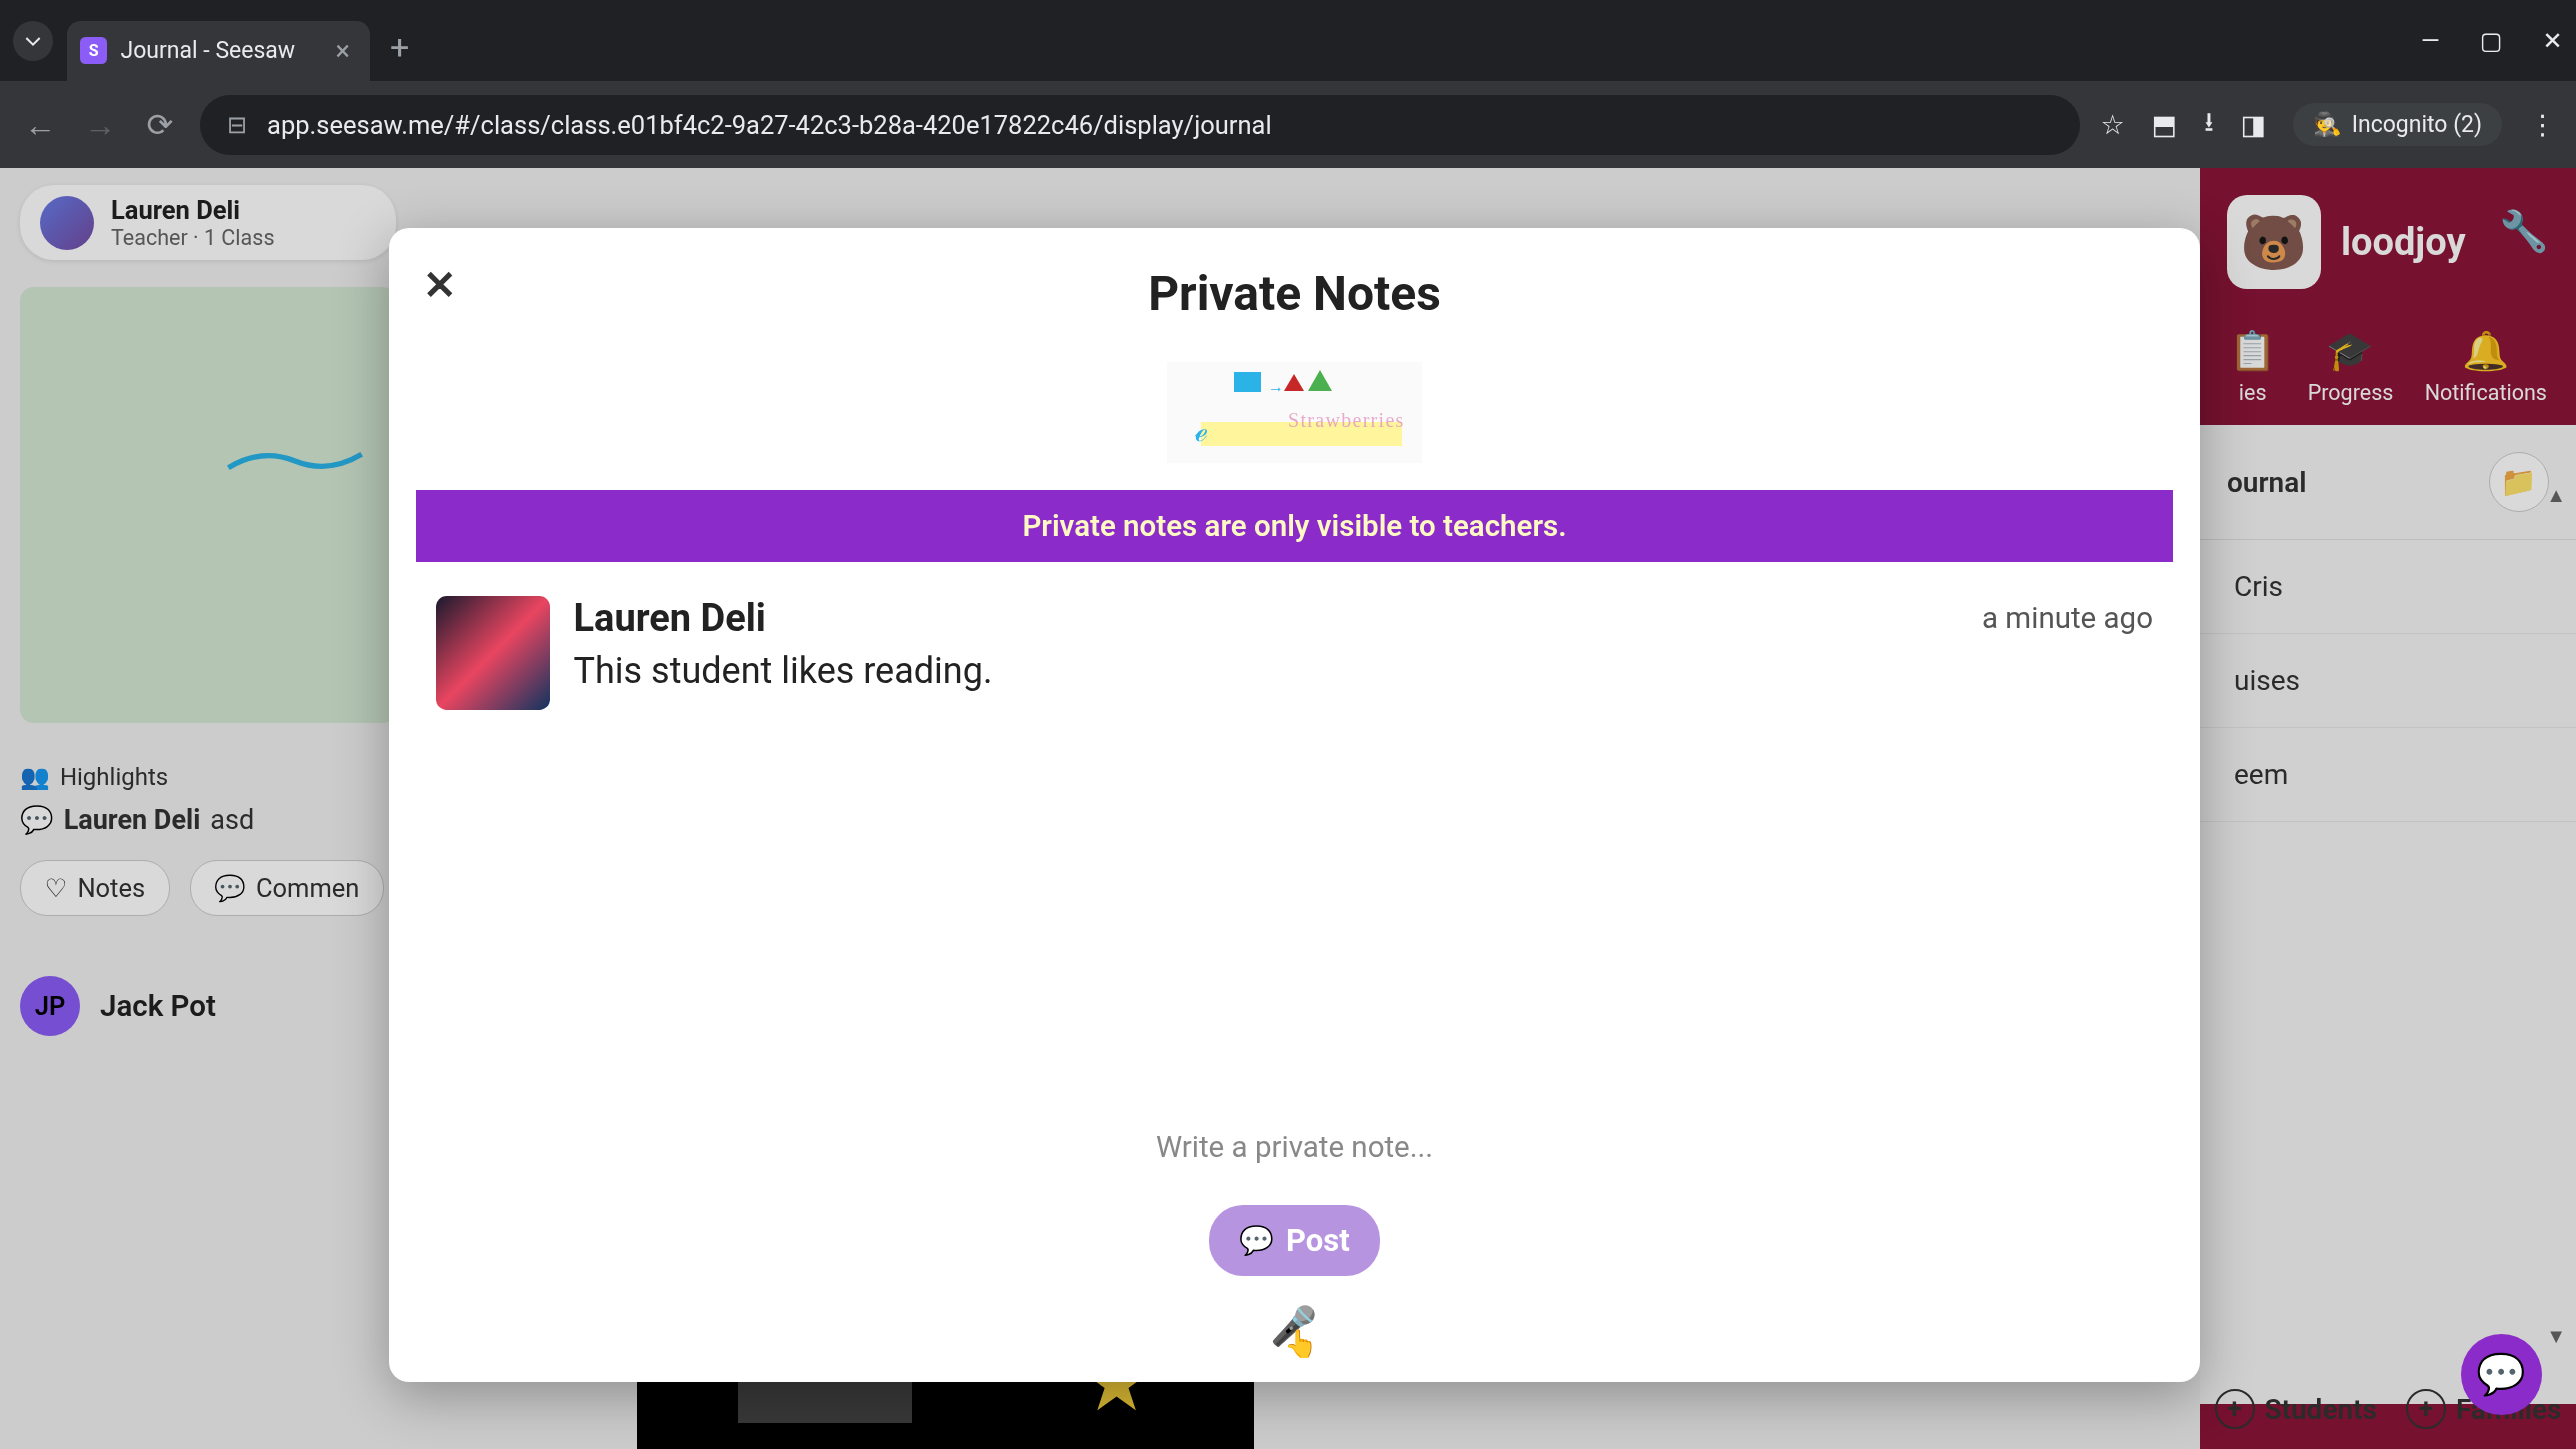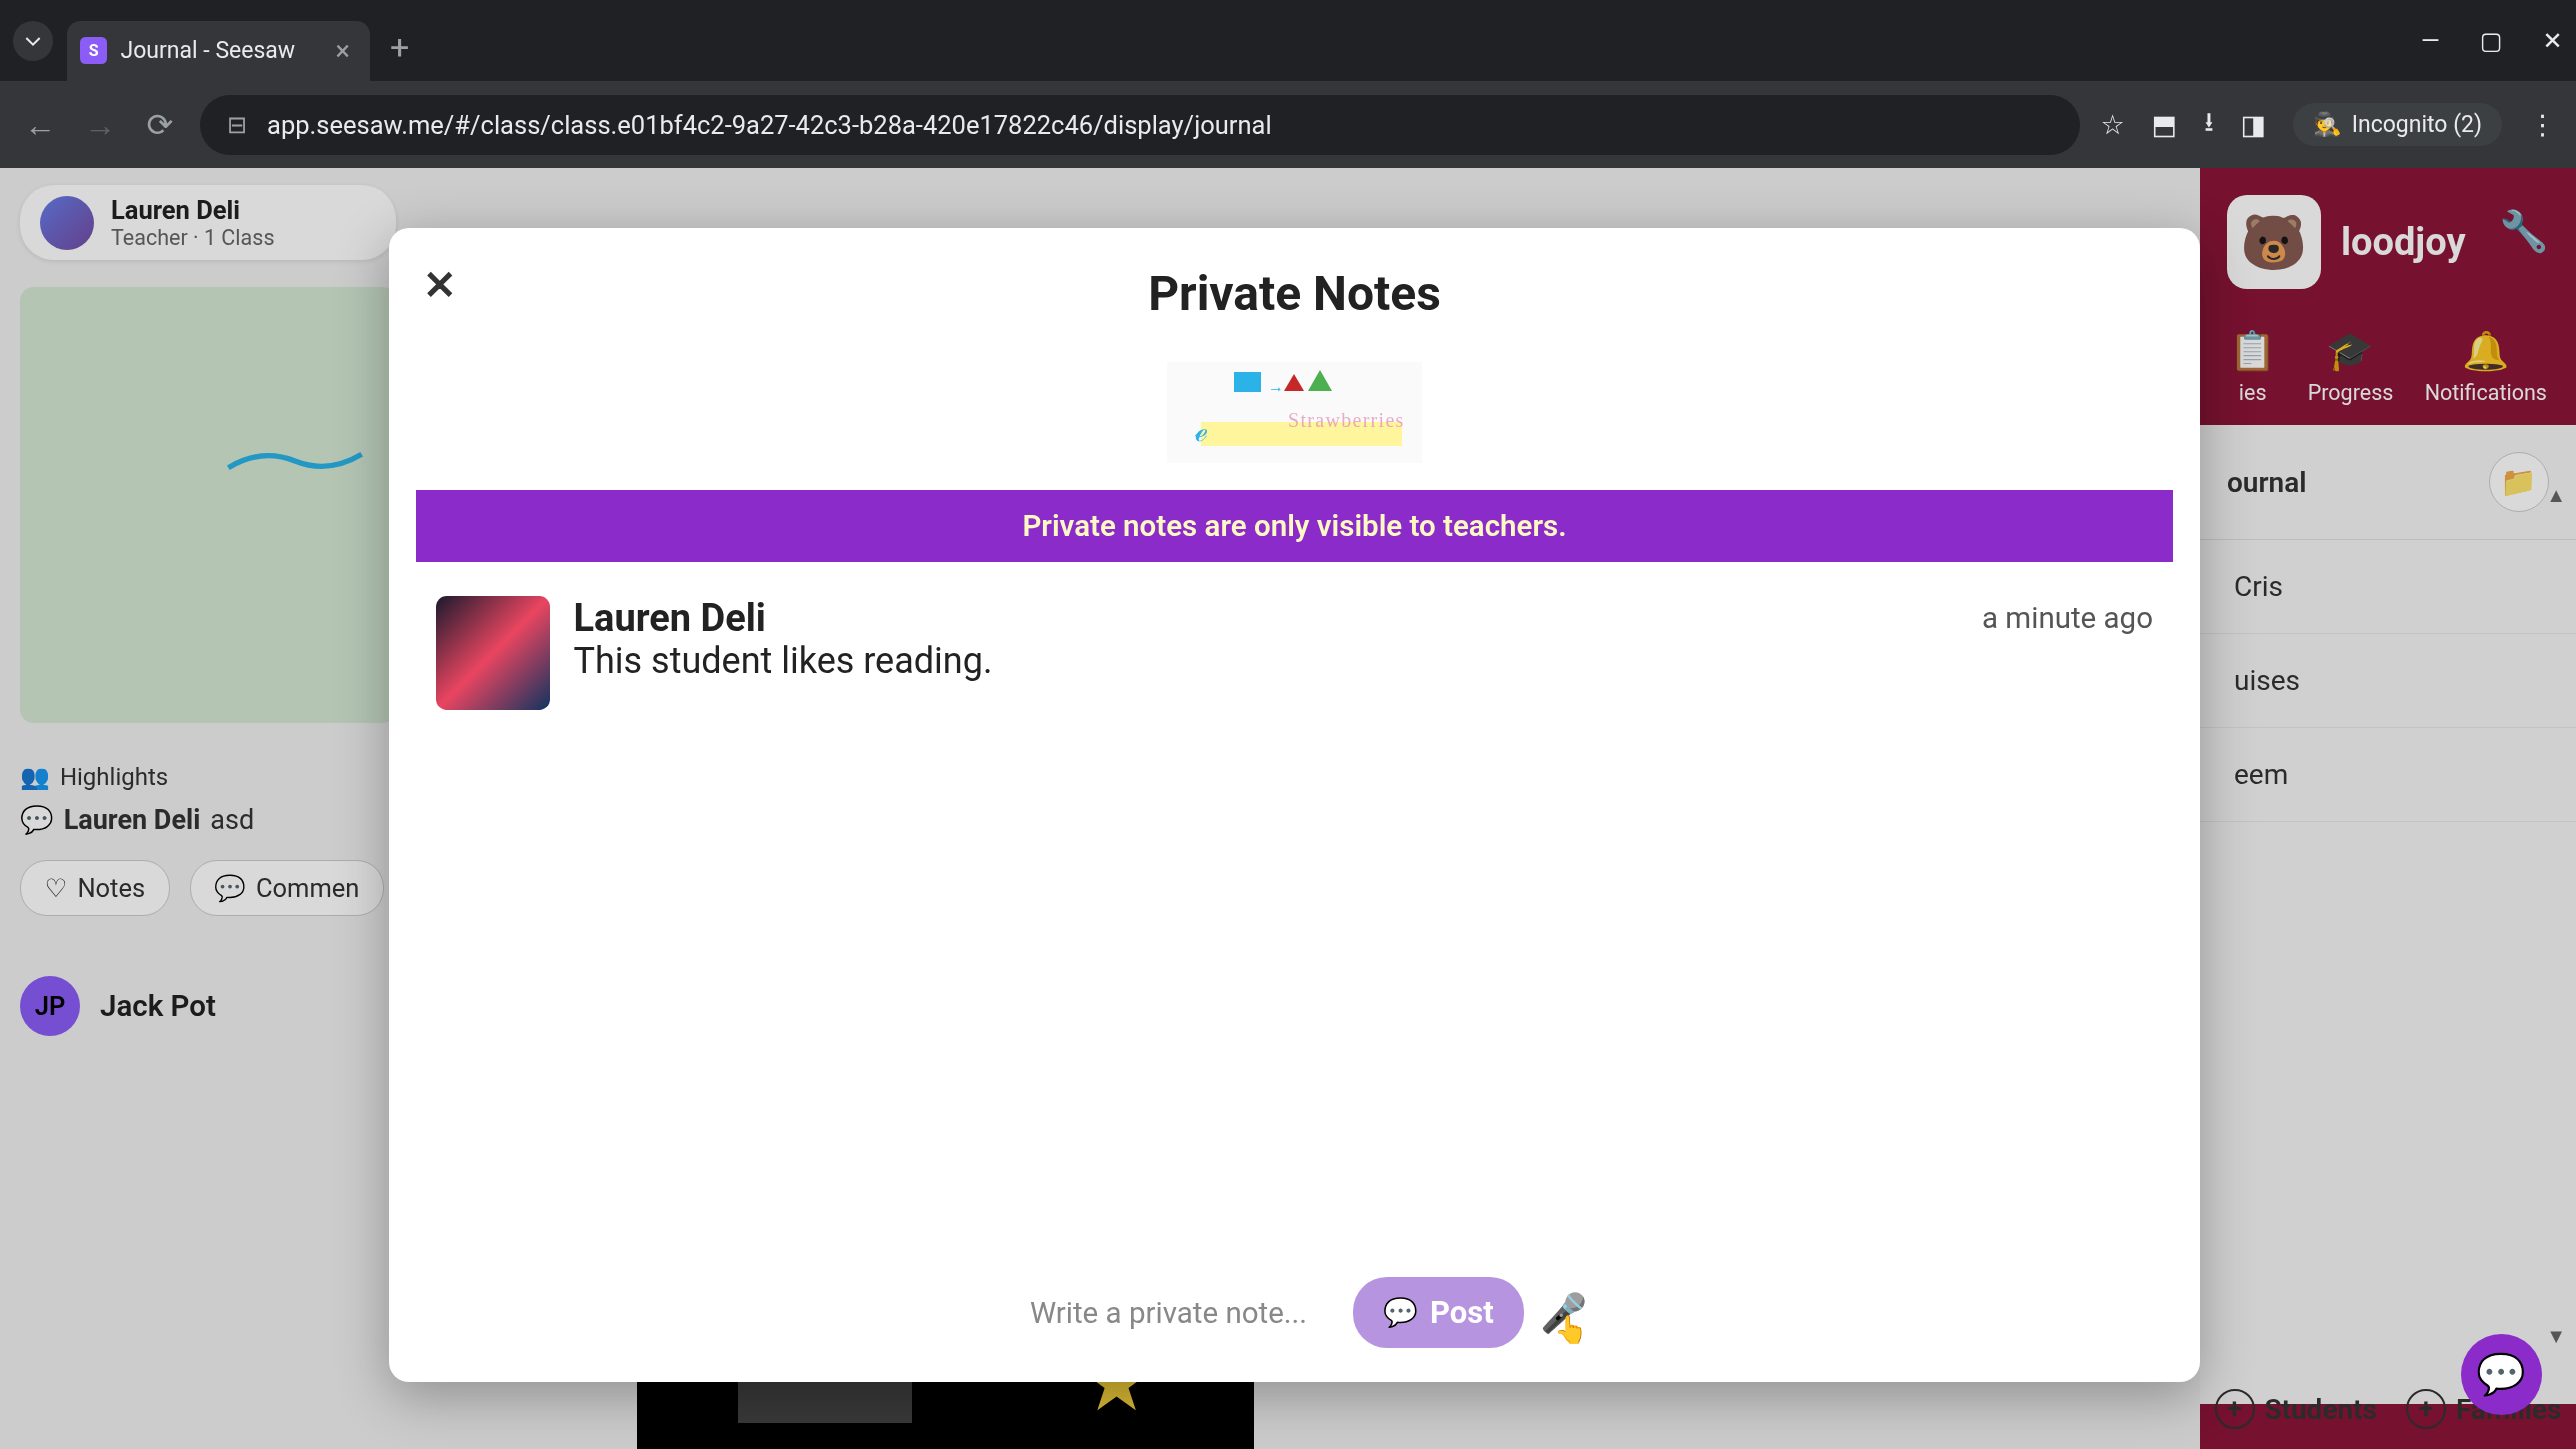--- a/index.html
+++ b/index.html
@@ -84,24 +84,24 @@
 .modal-thumb .arrow { position:absolute; left:101px; top:14.8px; color:#2bb3e8; font-size:16px; }
 .modal-thumb .scribble { position:absolute; left:34px; top:44px; right:20px; height:40px; background: linear-gradient(to bottom, transparent 40%, #fff59d 40%, #fff59d 100%); }
 .modal-thumb .scribble::before { content:"Strawberries"; position:absolute; color:#e08bb8; font-family:cursive; font-size:20px; left:87px; top:3.4px; letter-spacing:1.3px; opacity:0.7;}
 .modal-thumb .sig { position:absolute; left:27px; top:47px; color:#2bb3e8; font-size:29.5px; font-family:cursive; }
 
 .banner { background: #8b2bc9; color: #fef9c3; text-align: center; padding: 19px; font-size: 29.5px; font-weight: 600; margin: 0 27px; }
 .note-entry { display: flex; gap: 23.5px; padding: 34px 47px; }
 .note-avatar { width: 114px; height: 114px; border-radius: 10.7px; background: linear-gradient(135deg, #1a1a2e, #e94560, #0f3460); flex-shrink: 0; }
 .note-body { flex: 1; }
 .note-author { font-size: 38px; font-weight: 700; color: #222; }
-.note-text { font-size: 36px; color: #222; }
+.note-text { font-size: 36px; color: #222; margin-top: 10px; }
 .note-time { font-size: 29.5px; color: #555; align-self: flex-start; margin-top: 5.4px; }
 
-.modal-footer { margin-top: auto; padding: 27px 40px 34px; display: flex; align-items: center; justify-content: center; gap: 17px; }
+.modal-footer { margin-top: auto; padding: 27px 40px 34px; display: flex; align-items: center; justify-content: center; gap: 28px; flex-direction: column; }
 .note-input { font-size: 29.5px; color: #888; padding: 13.4px 27px; min-width: 335px; text-align: center; }
 .post-btn { background: #b794e0; color: white; border-radius: 34px; padding: 17px 30px; display: flex; align-items: center; gap: 12px; font-size: 31px; font-weight: 700; }
 .post-btn-icon { font-size: 28px; }
 .mic-btn { font-size: 38px; color: #222; cursor: pointer; position: relative; }
 .cursor-pointer { position: absolute; font-size: 27px; left: 13.4px; top: 23.5px; }
 
 .chat-fab { position: absolute; right: 34px; bottom: 34px; width: 81px; height: 81px; border-radius: 50%; background: #8b2bc9; display:flex; align-items:center; justify-content:center; color:white; font-size:40px; z-index:20; }
 
 .scroll-arrow { position:absolute; right:10px; color:#666; font-size:20px; }
 </style>

